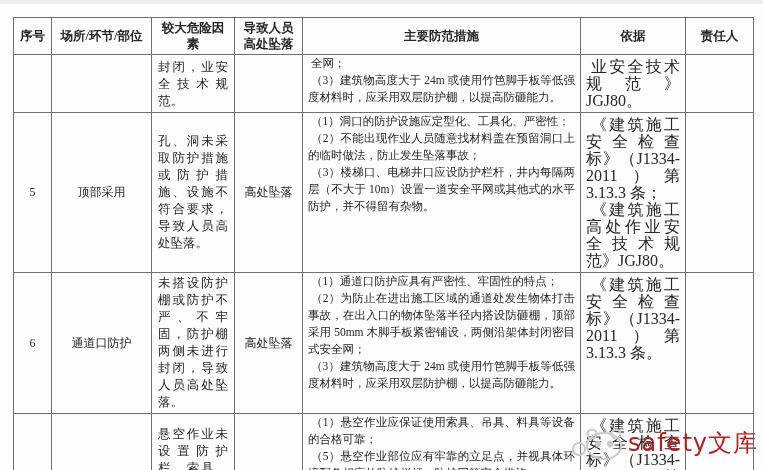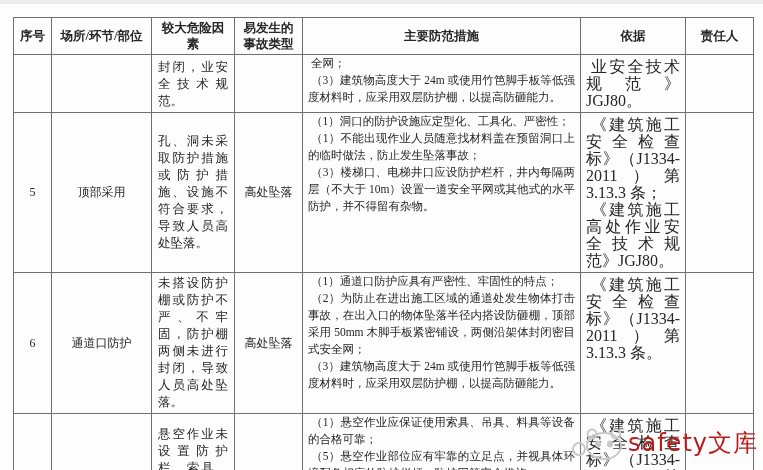--- a/index.html
+++ b/index.html
@@ -75,21 +75,21 @@
       <col style="width:68px">
         <col style="width:278px">
         <col style="width:105px">
       <col style="width:68px">
     </colgroup>
     <thead>
       <tr id="header-row">
           <th>序号</th>
           <th>场所/环节/部位</th>
           <th>较大危险因素</th>
-          <th>易发生的事故类型</th>
+          <th>导致人员高处坠落</th>
           <th>主要防范措施</th>
           <th>依据</th>
           <th>责任人</th>
         </tr>
     </thead>
     <tbody id="table-body">
         <tr class="hr-0 row-partial">
           <td class="c-center"></td>
           <td class="c-center"></td>
           <td class="c-hazard">封闭，业安全技术规范。</td>
@@ -103,21 +103,21 @@
           </td>
           <td class="c-resp"></td>
         </tr>
         <tr class="hr-1">
           <td class="c-center">5</td>
           <td class="c-center">顶部采用</td>
           <td class="c-hazard">孔、洞未采取防护措施或防护措施、设施不符合要求，导致人员高处坠落。</td>
           <td class="c-center">高处坠落</td>
           <td class="c-measures">
             <div class="para">（1）洞口的防护设施应定型化、工具化、严密性；</div>
-            <div class="para">（1）不能出现作业人员随意找材料盖在预留洞口上的临时做法，防止发生坠落事故；</div>
+            <div class="para">（2）不能出现作业人员随意找材料盖在预留洞口上的临时做法，防止发生坠落事故；</div>
             <div class="para">（3）楼梯口、电梯井口应设防护栏杆，井内每隔两层（不大于 10m）设置一道安全平网或其他式的水平防护，并不得留有杂物。</div>
           </td>
           <td class="c-basis">
             <div class="para">《建筑施工安全检查标》（J1334-2011）第 3.13.3 条；</div>
             <div class="para">《建筑施工高处作业安全技术规范》JGJ80。</div>
           </td>
           <td class="c-resp"></td>
         </tr>
         <tr class="hr-2">
           <td class="c-center">6</td>

